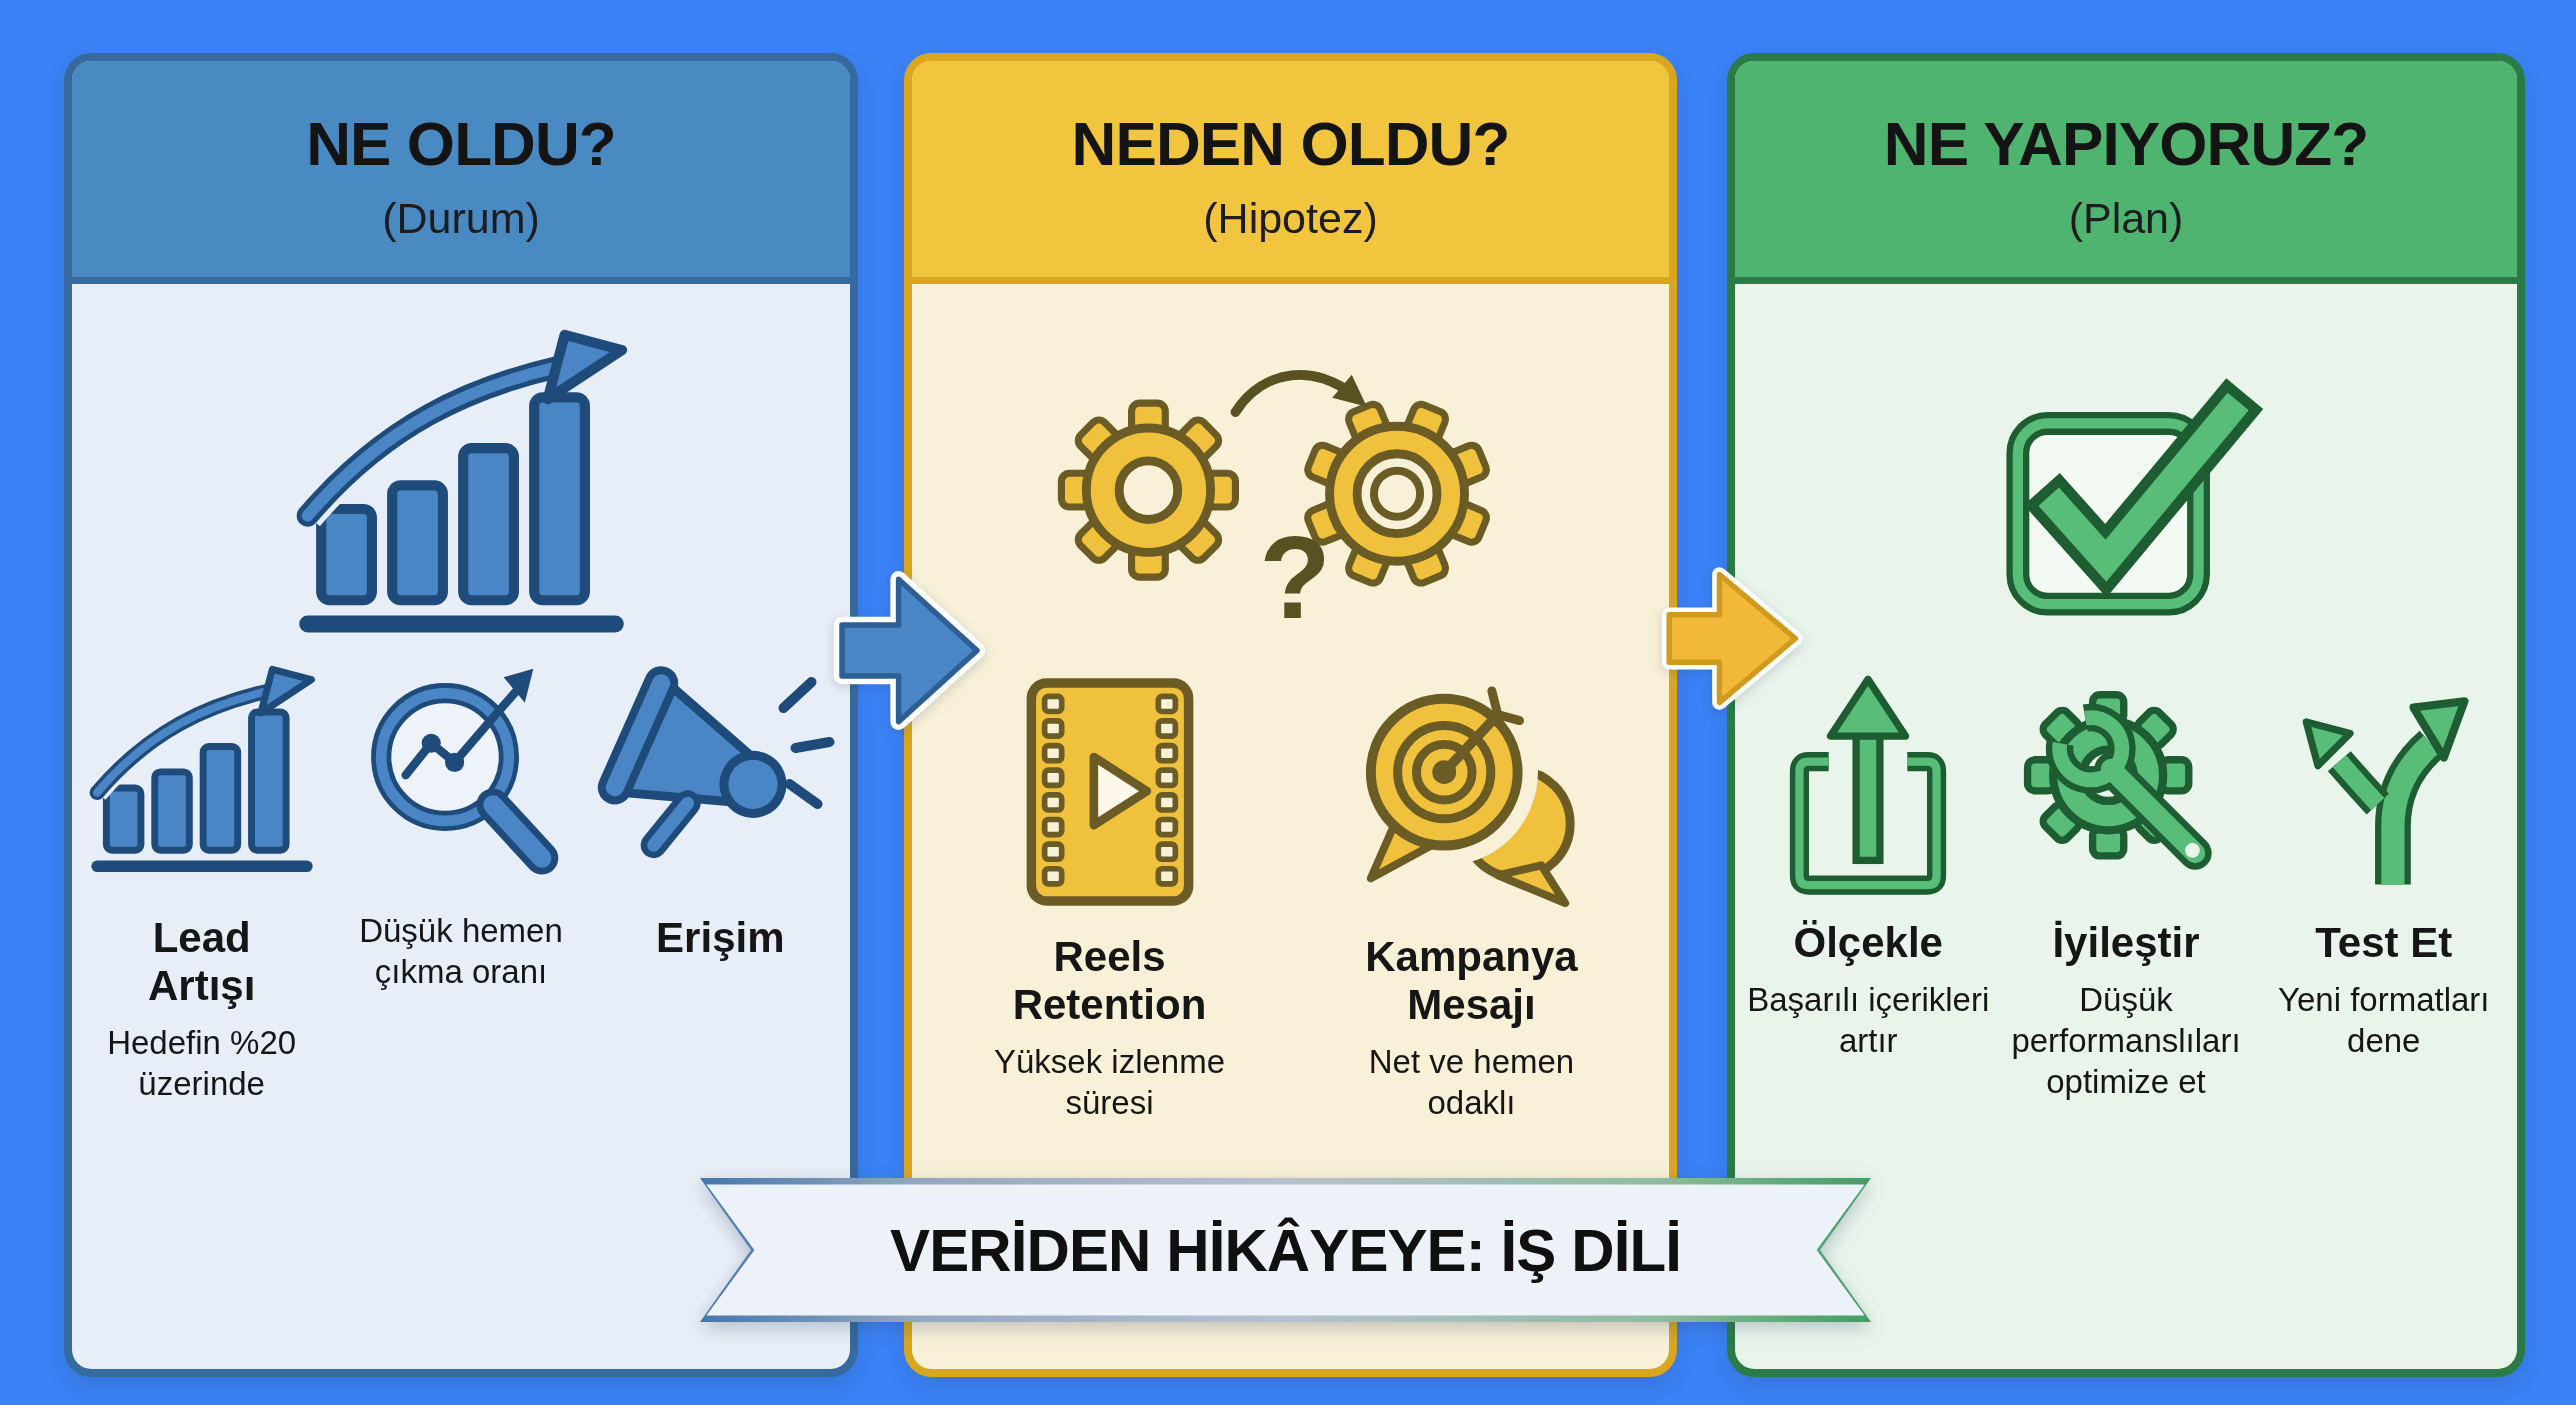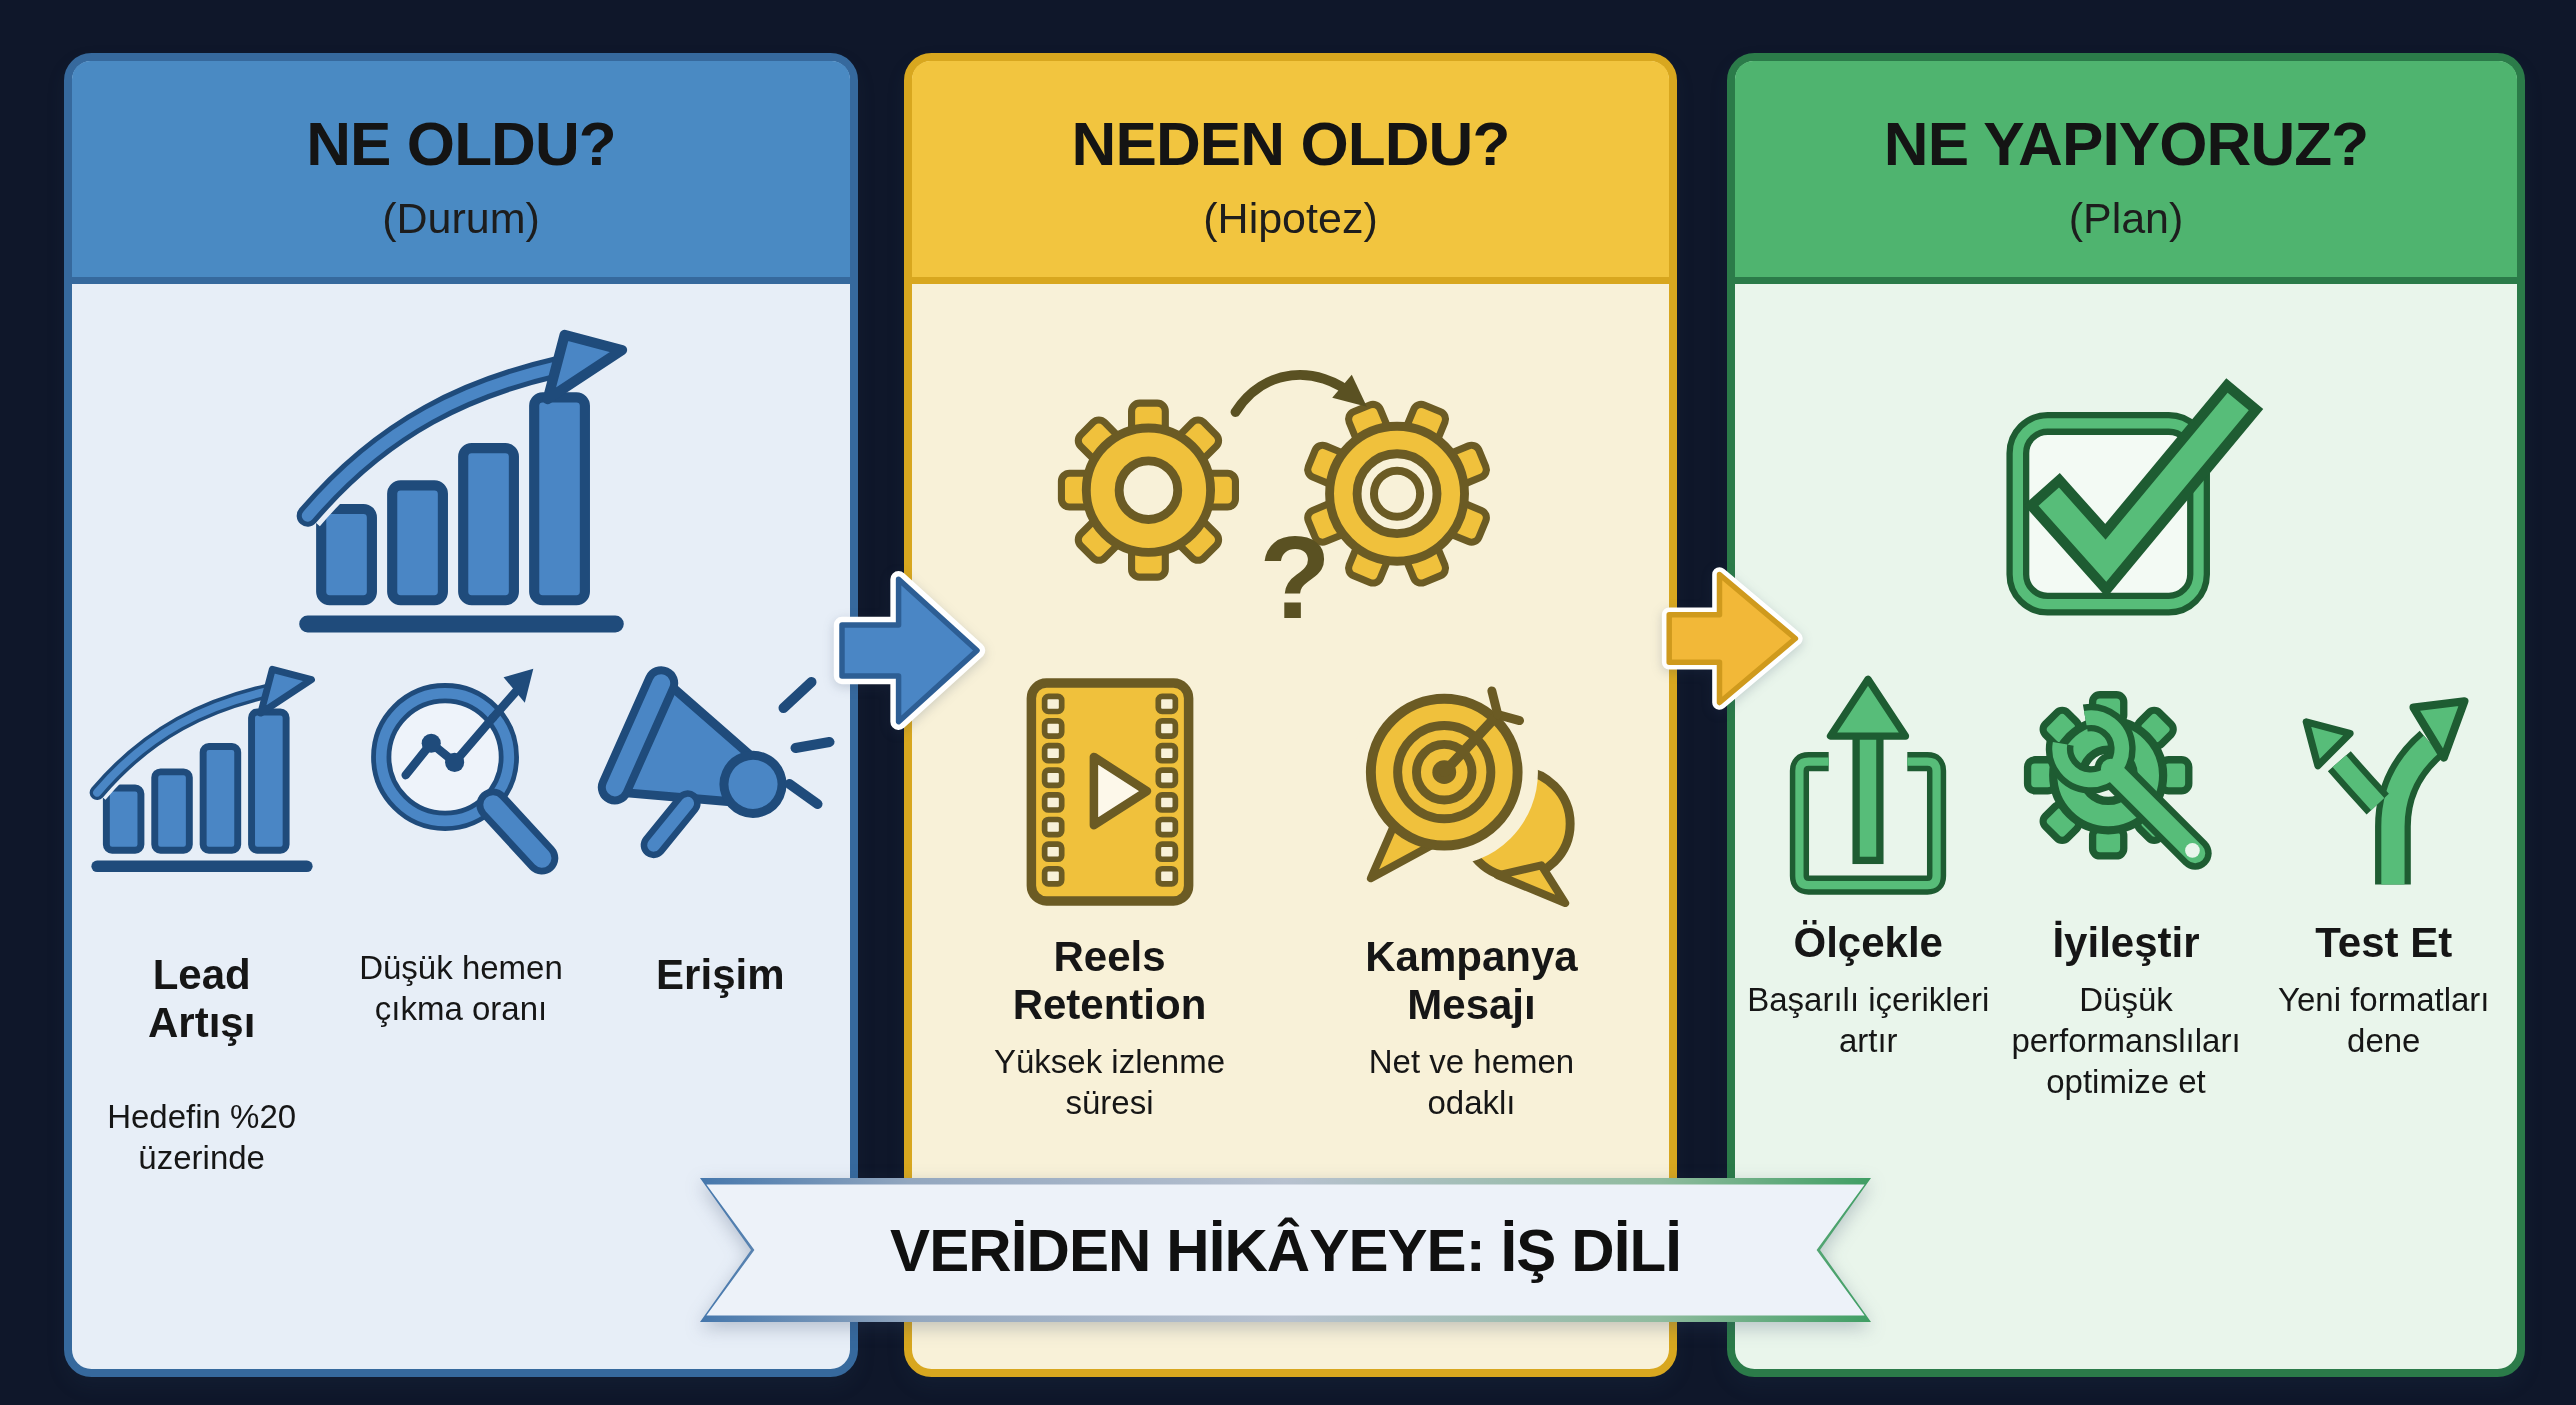--- a/index.html
+++ b/index.html
@@ -1,18 +1,18 @@
 <!DOCTYPE html>
 <html style="font-size:14.6px"><head>
 <meta charset="utf-8">
 <style>
   html,body{margin:0;padding:0;background:#fbfbf8;}
   .canvas{
     position:relative;width:2576px;height:1405px;overflow:hidden;
-    background:#0f172a;
+    background:#3b82f6;
     font-family:"Liberation Sans","DejaVu Sans",sans-serif;
     color:#161616;
   }
   .panel{
     position:absolute;top:53px;height:1324px;box-sizing:border-box;
     border:8.2px solid var(--bd);border-radius:27.4px;background:var(--body);
     box-shadow:0 9.1px 18.3px rgba(40,60,90,.16);
   }
   .panel-blue  {--bd:#36699d;--head:#4a8ac3;--body:#e7eef7;left:64px;width:794px;}
   .panel-yellow{--bd:#d8a71f;--head:#f2c53f;--body:#f8f1d8;left:904px;width:773px;}
@@ -26,21 +26,21 @@
     margin:0;font-size:62px;line-height:69px;font-weight:bold;letter-spacing:-0.9px;color:#141414;
   }
   .panel-subtitle{font-size:43px;line-height:48px;margin-top:16px;color:#1d1d1d;}
   .panel-body{display:flex;flex-direction:column;align-items:center;}
   .hero{display:flex;align-items:center;justify-content:center;}
   .items{width:100%;display:flex;justify-content:space-evenly;align-items:flex-start;}
   .item{display:flex;flex-direction:column;align-items:center;text-align:center;}
   .item-icon{display:flex;align-items:center;justify-content:center;}
   .item-label{font-weight:bold;font-size:42px;line-height:48px;margin-top:16.5px;}
   .item-desc{font-size:33px;line-height:41px;margin-top:12.8px;}
-  .panel-blue  .item{width:262px;gap:37px;} .panel-blue .item-label{max-width:192px;}
+  .panel-blue  .item{width:262px;} .panel-blue .item-label{max-width:192px;}
   .panel-yellow .item{width:329px;} .panel-yellow .item-label{max-width:238px;} .panel-yellow .item-desc{max-width:274px;}
   .panel-green .item{width:249px;} .panel-green .item-desc{max-width:249px;}
   .panel-blue .item-icon{height:249px;}
   .panel-yellow .item-icon{height:249px;}
   .panel-green .item-icon{height:236px;}
   .hero-blue{margin-top:42px;height:322px;}
   .hero-yellow{margin-top:57px;height:293px;}
   .hero-green{margin-top:88px;height:263px;}
   .connector{position:absolute;z-index:6;filter:drop-shadow(0 3.7px 5.5px rgba(40,60,90,.2));}
   .connector-blue{left:842px;top:572px;}

